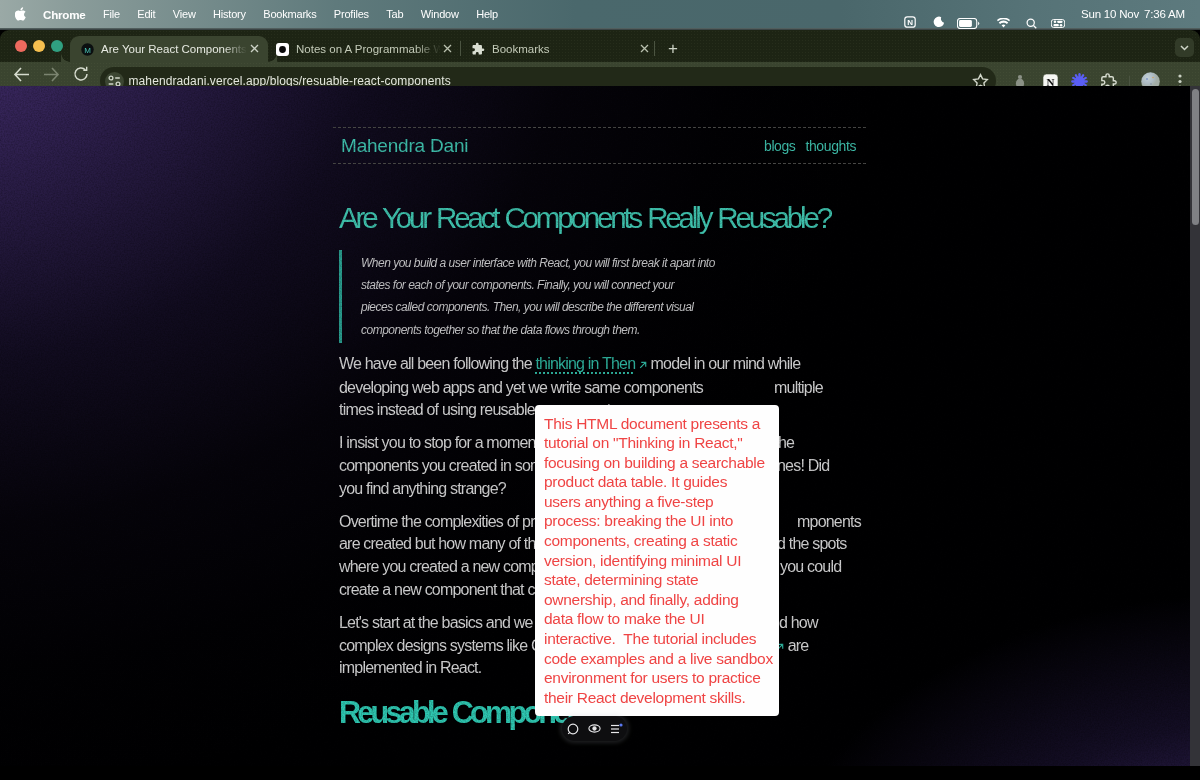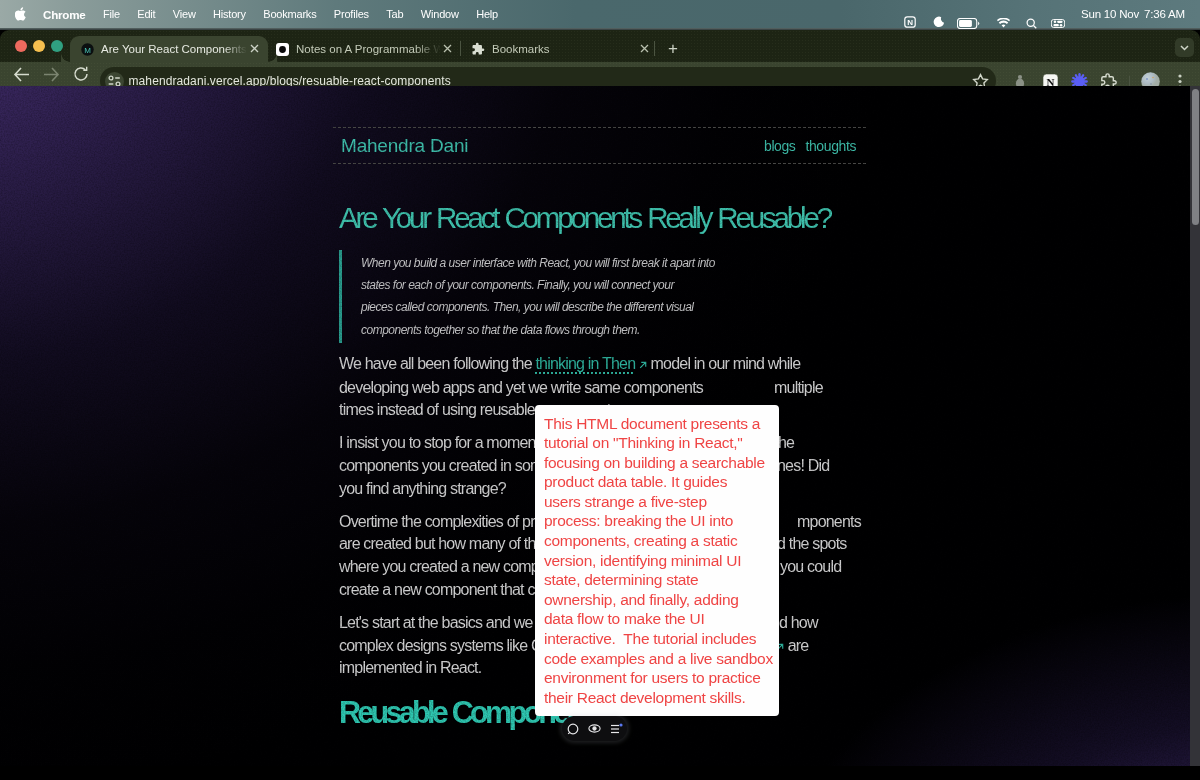--- a/index.html
+++ b/index.html
@@ -296,21 +296,21 @@
               </svg></span> are</span></div>
       <div class="ln">implemented in React.</div>
     </div>
     <h2>Reusable Components</h2>
   </div>
   <div class="popup">
       <div class="pl">This HTML document presents a</div>
       <div class="pl">tutorial on "Thinking in React,"</div>
       <div class="pl">focusing on building a searchable</div>
       <div class="pl">product data table. It guides</div>
-      <div class="pl">users strange a five-step</div>
+      <div class="pl">users anything a five-step</div>
       <div class="pl">process: breaking the UI into</div>
       <div class="pl">components, creating a static</div>
       <div class="pl">version, identifying minimal UI</div>
       <div class="pl">state, determining state</div>
       <div class="pl">ownership, and finally, adding</div>
       <div class="pl">data flow to make the UI</div>
       <div class="pl">interactive.&nbsp; The tutorial includes</div>
       <div class="pl">code examples and a live sandbox</div>
       <div class="pl">environment for users to practice</div>
       <div class="pl">their React development skills.</div>

